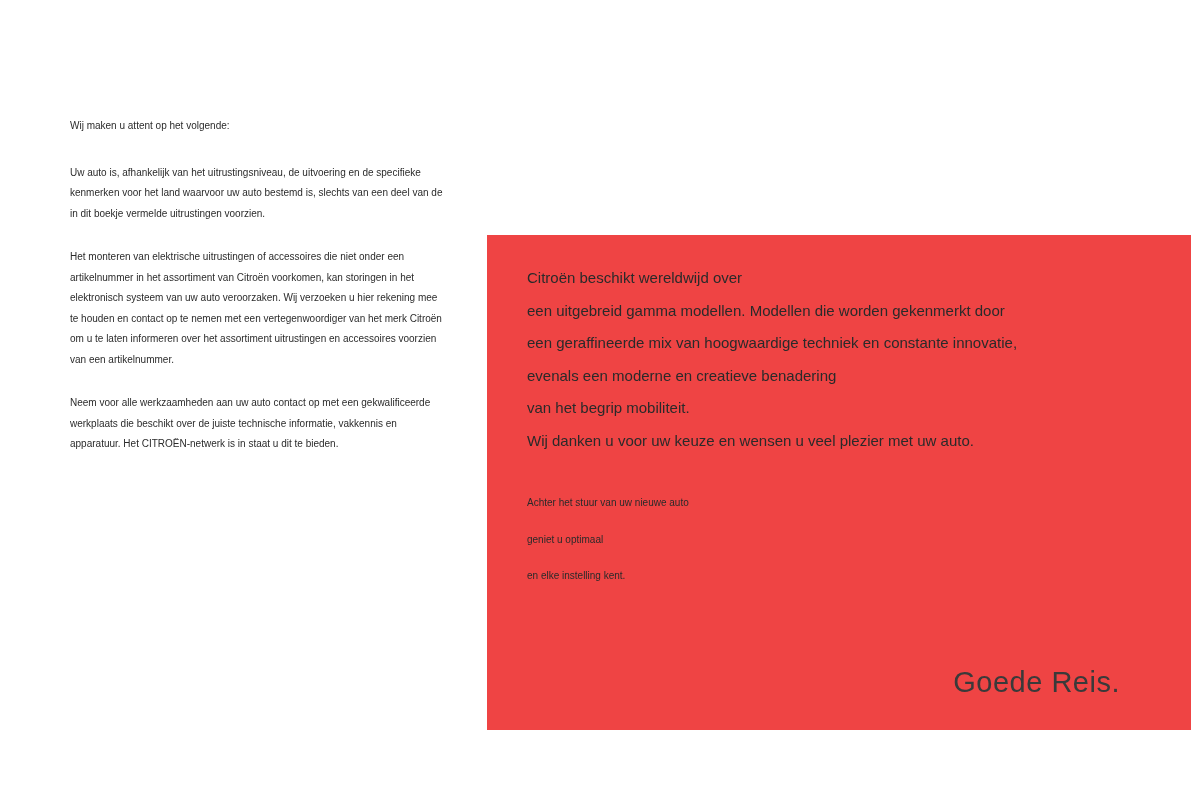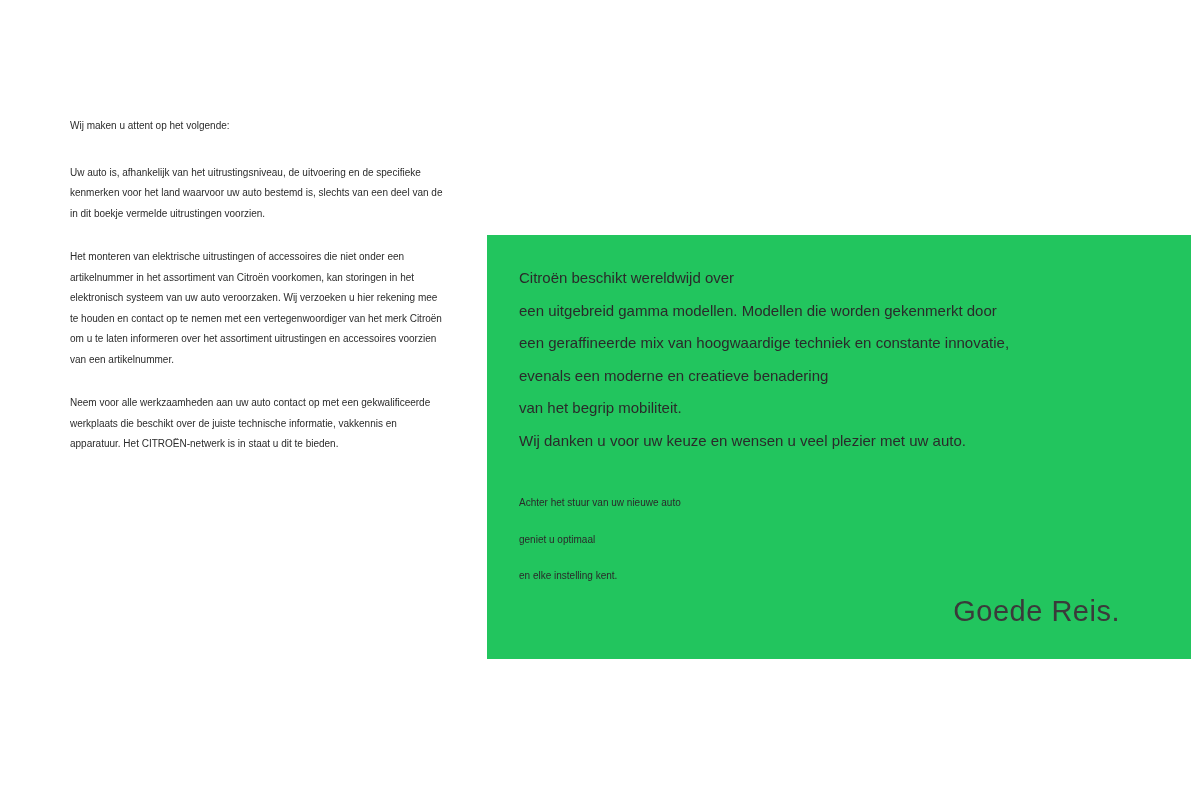--- a/index.html
+++ b/index.html
@@ -34,24 +34,24 @@
   .left-column p.intro {
     margin-bottom: 26px;
   }
 
   
   .right-panel {
     position: absolute;
     left: 487px;
     top: 235px;
     right: 0;
-    height: 424px;
-    background: #22c55e;
+    height: 495px;
+    background: #ef4444;
     box-sizing: border-box;
-    padding: 27px 30px 0 32px;
+    padding: 27px 30px 0 40px;
   }
   .right-panel .block1 p {
     margin: 0;
     font-size: 15px;
     line-height: 32.5px;
     color: #2a2a2a;
   }
   .right-panel .block2 {
     margin-top: 28px;
   }

